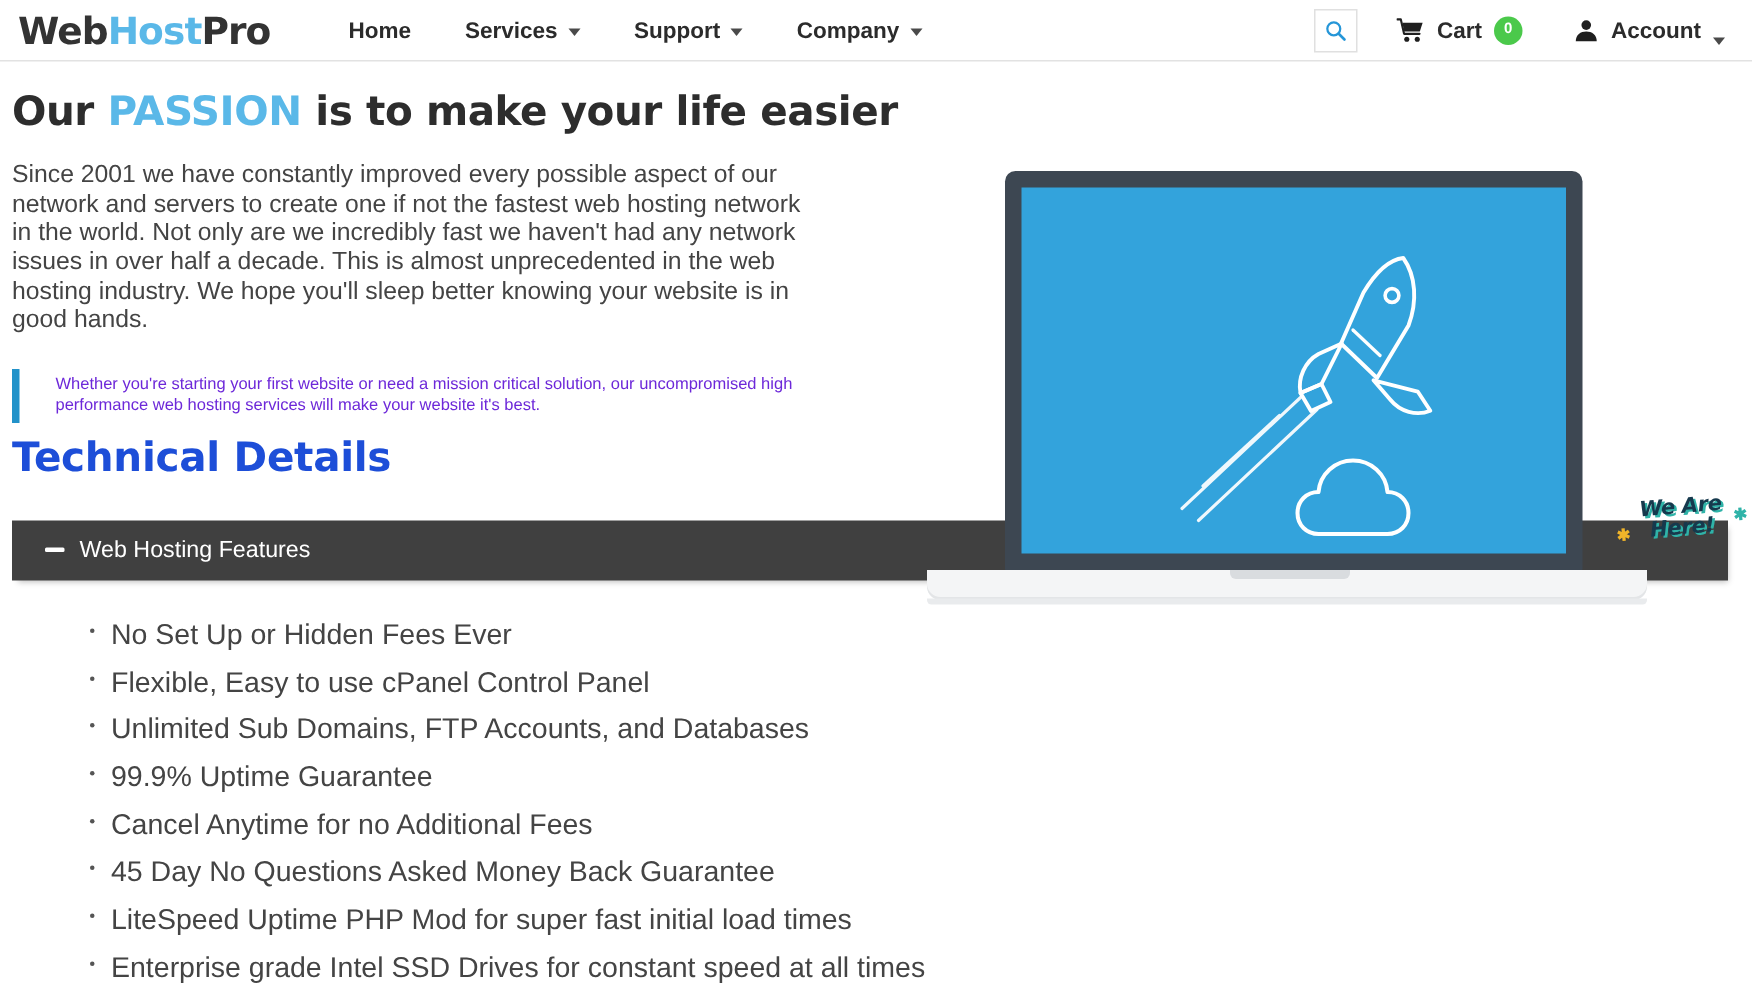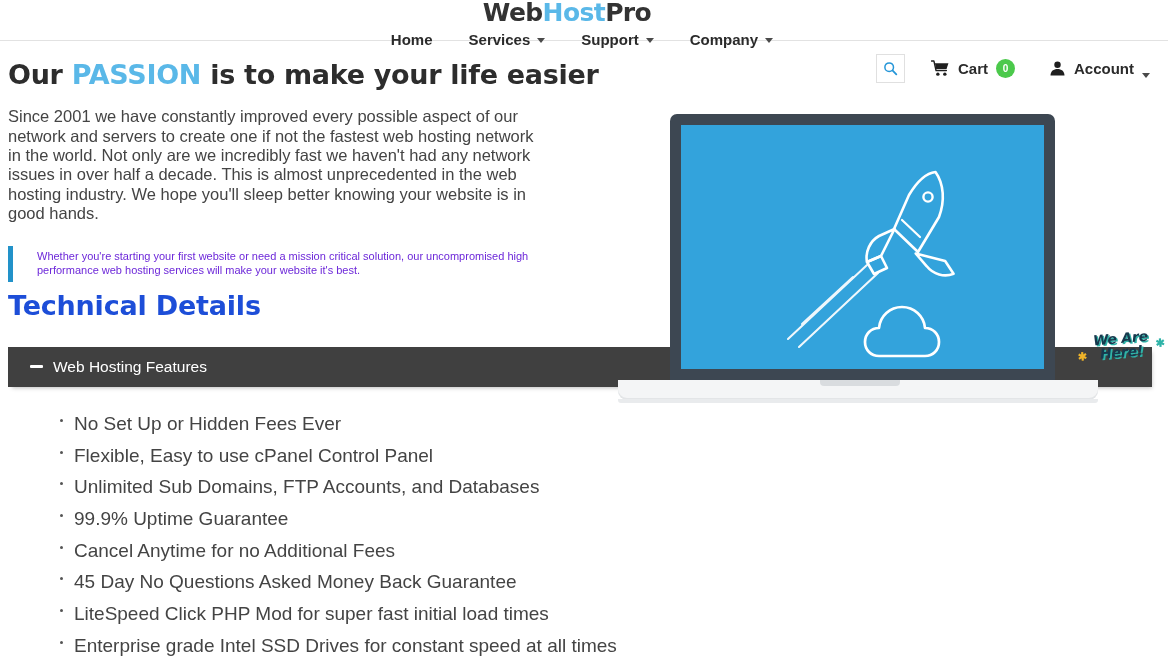--- a/index.html
+++ b/index.html
@@ -15,21 +15,20 @@
 
   
   .site-header {
     position: relative;
     height: 41px;
     background: #ffffff;
     border-bottom: 1px solid #e2e2e2;
     display: flex;
     align-items: center;
     padding: 0 12px 0 8px;
-    flex-direction: column;
   }
 
   .logo {
     font-size: 25px;
     font-weight: bold;
     letter-spacing: -0.6px;
     white-space: nowrap;
     line-height: 1;
     margin-right: 34px;
     padding-left: 4px;
@@ -438,19 +437,19 @@
         <span>Web Hosting Features</span>
       </div>
 
       <ul class="feature-list">
         <li>No Set Up or Hidden Fees Ever</li>
         <li>Flexible, Easy to use cPanel Control Panel</li>
         <li>Unlimited Sub Domains, FTP Accounts, and Databases</li>
         <li>99.9% Uptime Guarantee</li>
         <li>Cancel Anytime for no Additional Fees</li>
         <li>45 Day No Questions Asked Money Back Guarantee</li>
-        <li>LiteSpeed Click PHP Mod for super fast initial load times</li>
+        <li>LiteSpeed Uptime PHP Mod for super fast initial load times</li>
         <li>Enterprise grade Intel SSD Drives for constant speed at all times</li>
       </ul>
     </div>
   </section>
 
 </main>
 
 </body></html>

